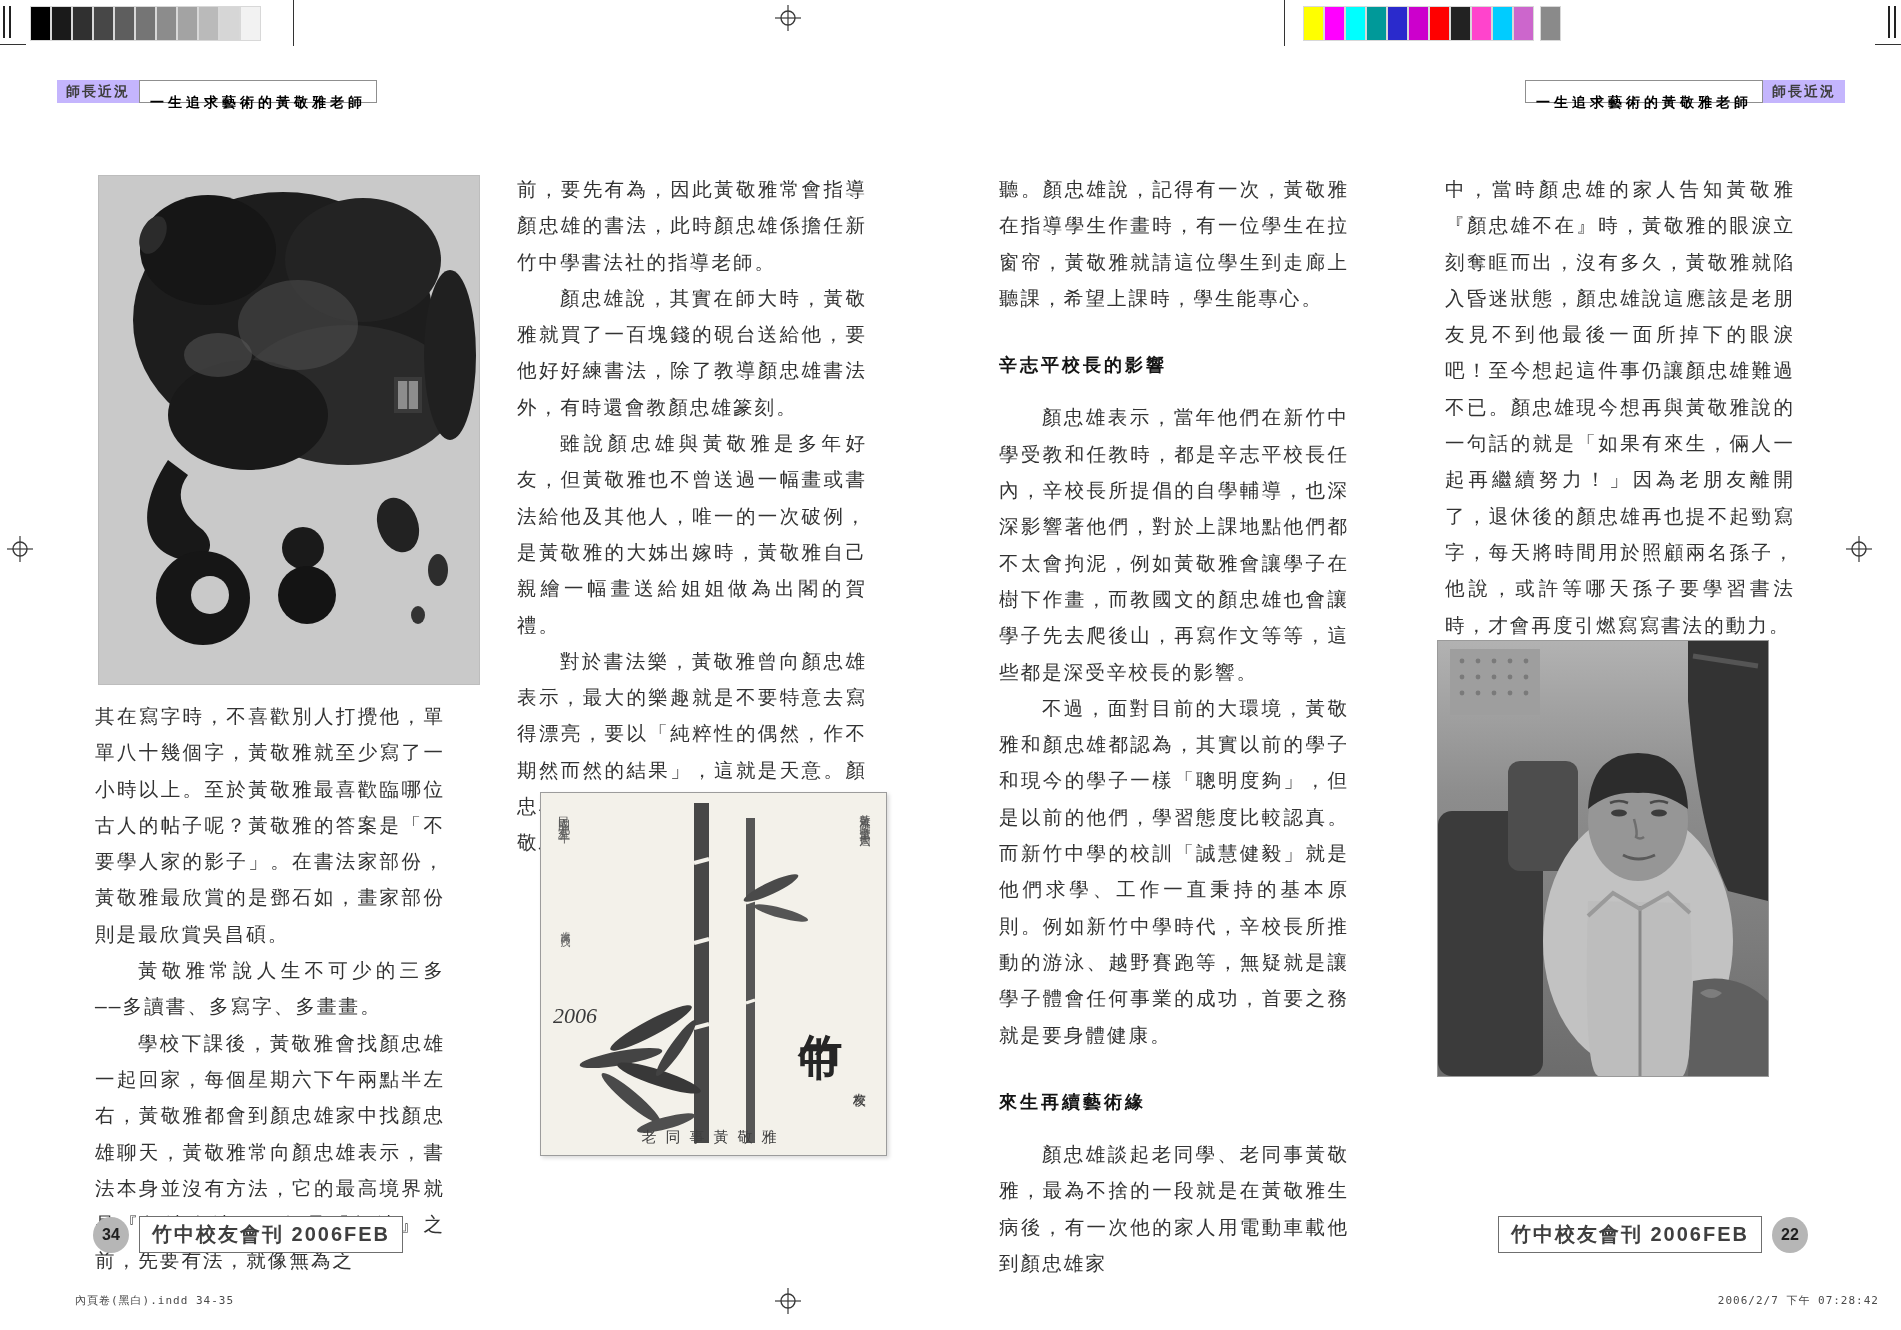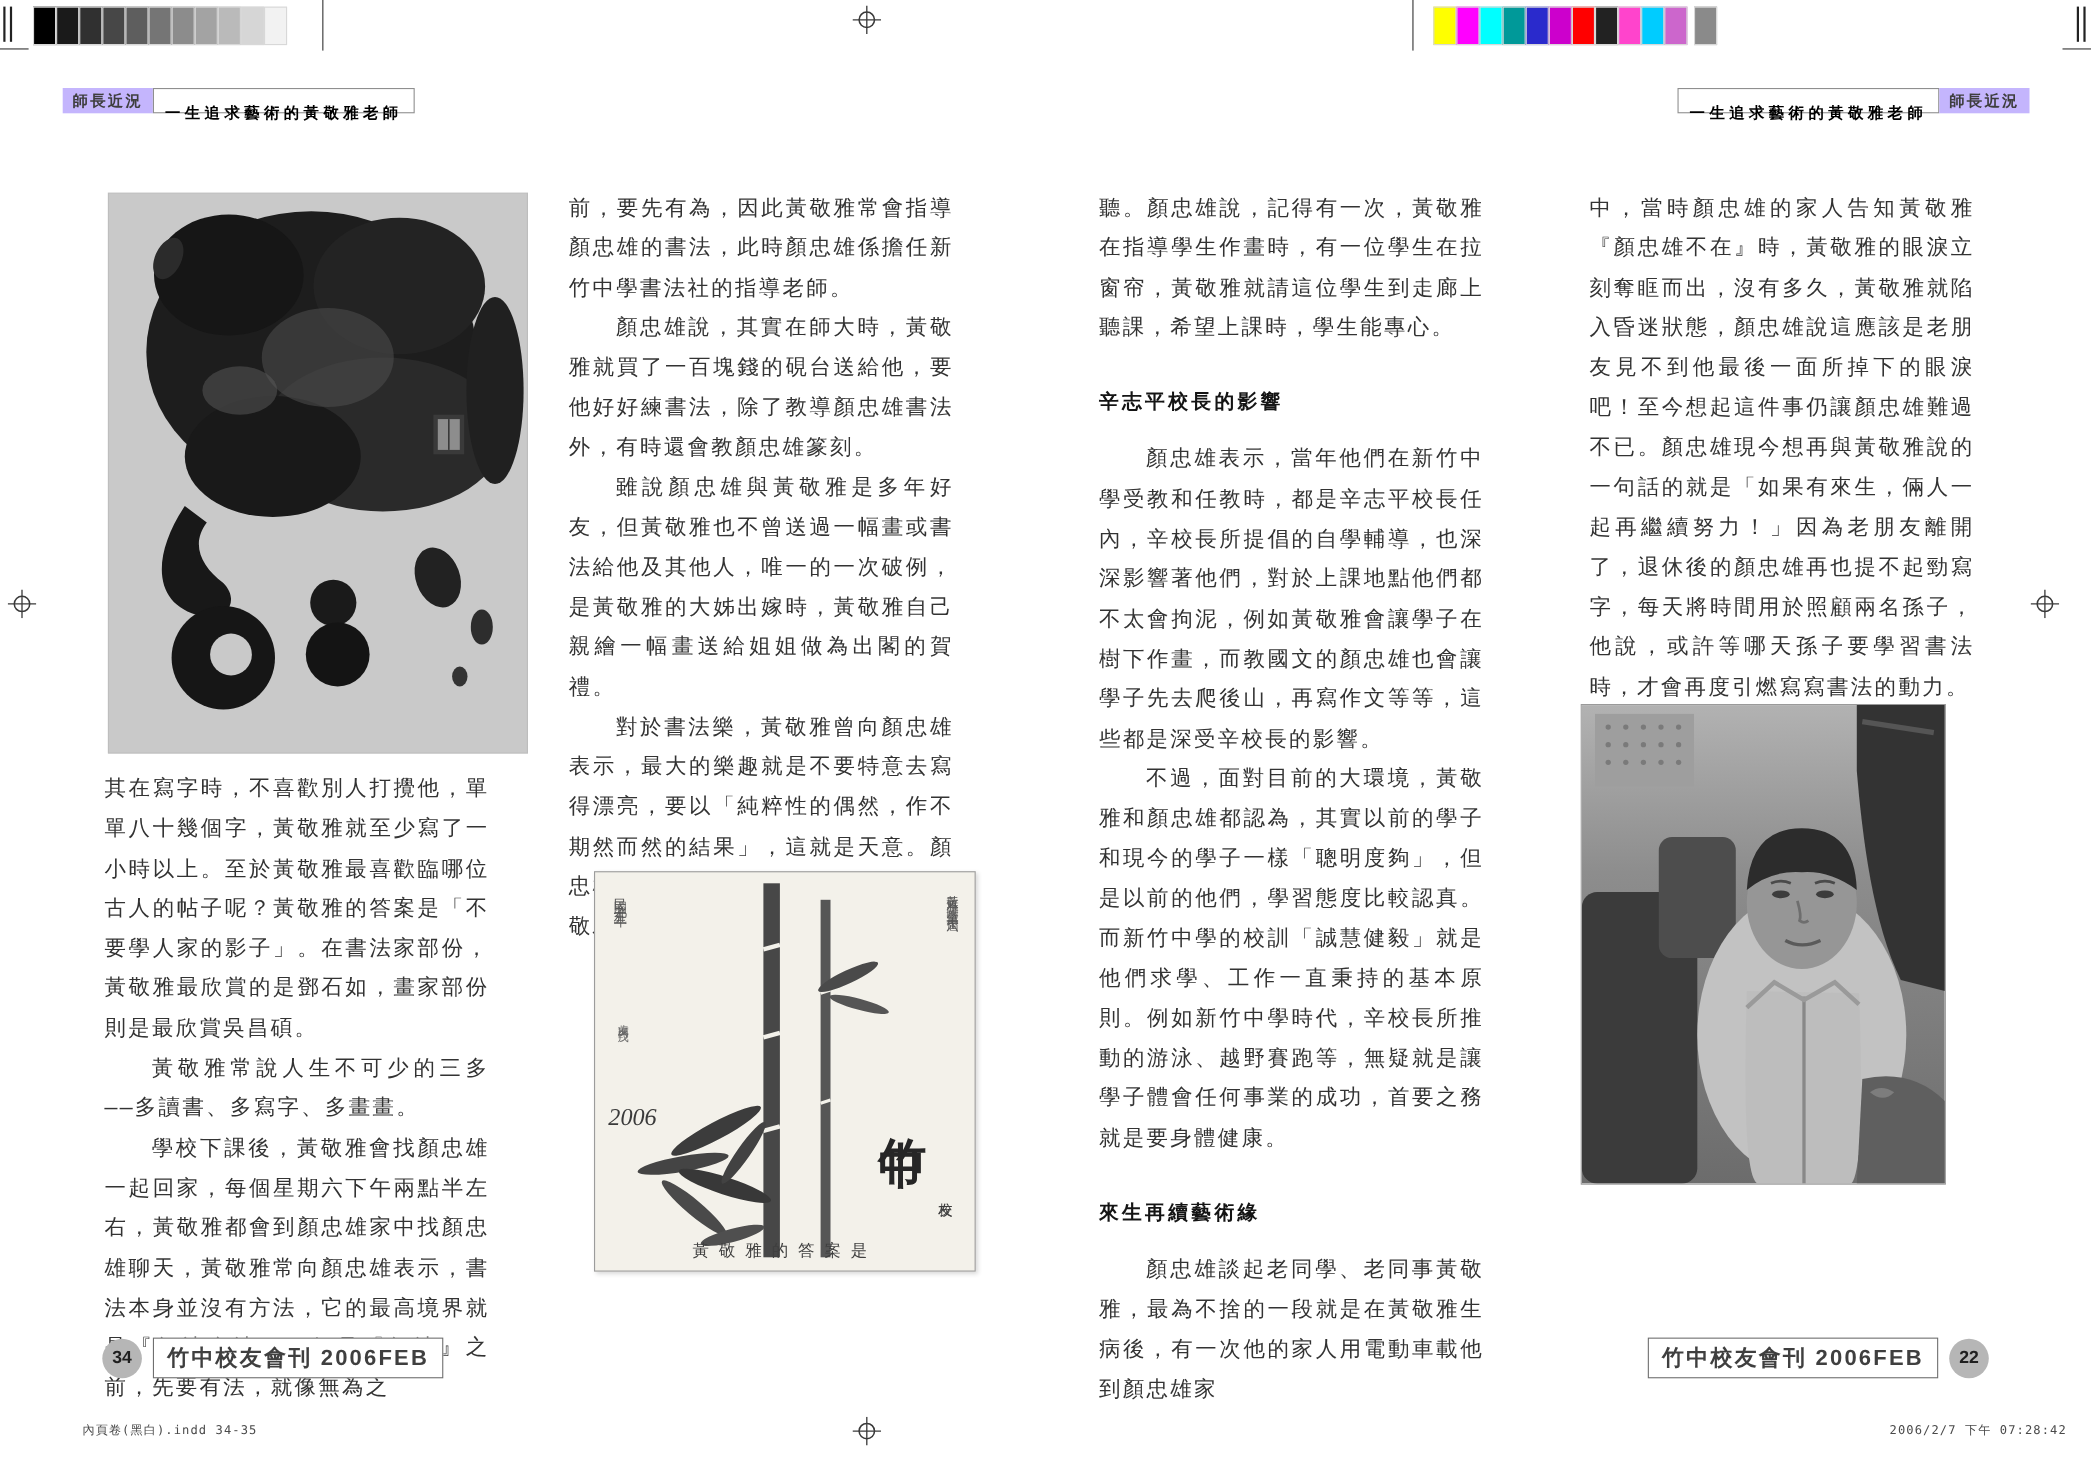--- a/index.html
+++ b/index.html
@@ -189,21 +189,21 @@
     <ellipse cx="230" cy="95" rx="30" ry="6" fill="#4a4a4a" transform="rotate(-25 230 95)"></ellipse>
     <ellipse cx="240" cy="120" rx="28" ry="5" fill="#555" transform="rotate(15 240 120)"></ellipse>
     <ellipse cx="125" cy="330" rx="30" ry="6" fill="#4f4f4f" transform="rotate(-15 125 330)"></ellipse>
   </svg>
   <div class="abs vert era" style="left:14px;top:14px;">民國九十五年</div>
   <div class="abs vert zodiac" style="left:17px;top:130px;">歲次丙戌</div>
   <div class="abs yr" style="left:12px;top:210px;">2006</div>
   <div class="abs vert credit" style="right:14px;top:12px;">黃敬雅 國畫（第十六屆）</div>
   <div class="abs vert brush" style="right:36px;top:205px;">竹中</div>
   <div class="abs vert brushsub" style="right:18px;top:290px;">校友</div>
-  <div class="abs bottomttl" style="left:0;right:0;bottom:8px;">黃敬雅的答案是</div>
+  <div class="abs bottomttl" style="left:0;right:0;bottom:8px;">老同事黃敬雅</div>
 </div>
 
 <div class="abs col" style="left:999px;top:172px;">
   <p>聽。顏忠雄說，記得有一次，黃敬雅在指導學生作畫時，有一位學生在拉窗帘，黃敬雅就請這位學生到走廊上聽課，希望上課時，學生能專心。</p>
   <h3>辛志平校長的影響</h3>
   <p class="ind">顏忠雄表示，當年他們在新竹中學受教和任教時，都是辛志平校長任內，辛校長所提倡的自學輔導，也深深影響著他們，對於上課地點他們都不太會拘泥，例如黃敬雅會讓學子在樹下作畫，而教國文的顏忠雄也會讓學子先去爬後山，再寫作文等等，這些都是深受辛校長的影響。</p>
   <p class="ind">不過，面對目前的大環境，黃敬雅和顏忠雄都認為，其實以前的學子和現今的學子一樣「聰明度夠」，但是以前的他們，學習態度比較認真。而新竹中學的校訓「誠慧健毅」就是他們求學、工作一直秉持的基本原則。例如新竹中學時代，辛校長所推動的游泳、越野賽跑等，無疑就是讓學子體會任何事業的成功，首要之務就是要身體健康。</p>
   <h3>來生再續藝術緣</h3>
   <p class="ind">顏忠雄談起老同學、老同事黃敬雅，最為不捨的一段就是在黃敬雅生病後，有一次他的家人用電動車載他到顏忠雄家</p>
 </div>

